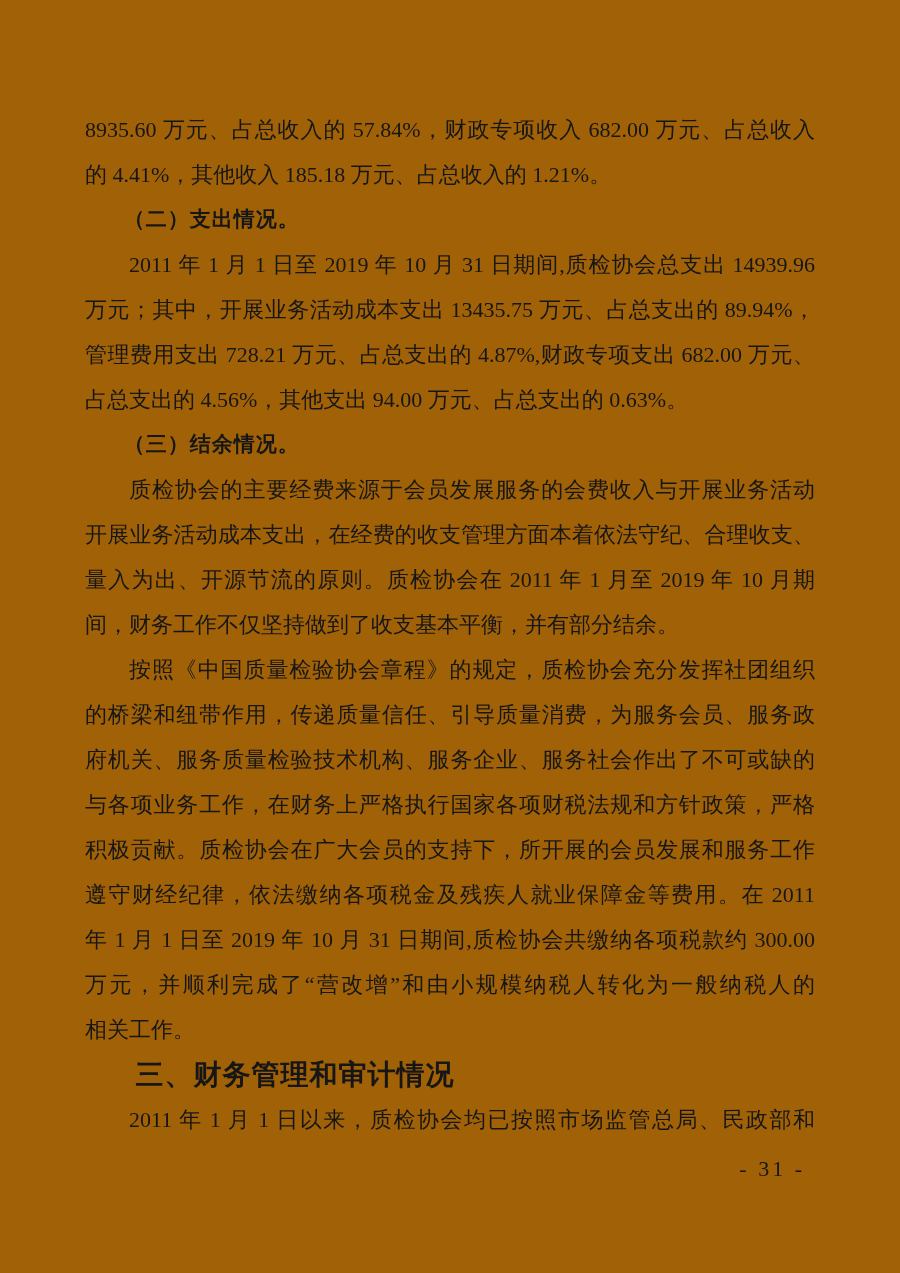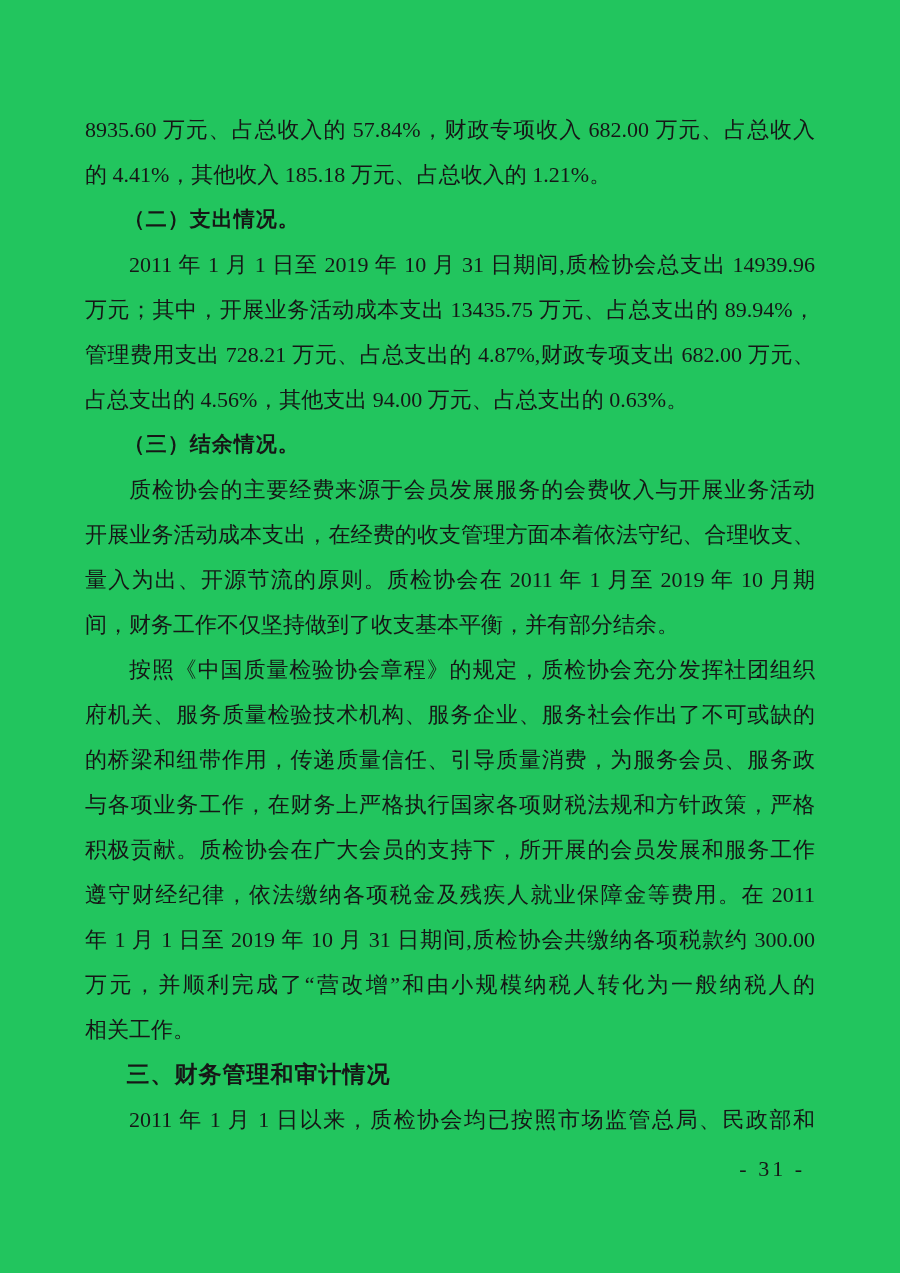--- a/index.html
+++ b/index.html
@@ -5,21 +5,21 @@
   html, body {
     margin: 0;
     padding: 0;
     background: #ffffff;
   }
   .page {
     position: relative;
     width: 900px;
     height: 1273px;
     margin: 0 auto;
-    background: #22c55e;
+    background: #a16207;
     color: #161616;
     box-sizing: border-box;
     padding: 107px 85px 0 85px;
     font-family: "Liberation Serif", "DejaVu Serif", serif;
     font-size: 22px;
     overflow: hidden;
   }
   .line {
     height: 45px;
     line-height: 45px;
@@ -37,21 +37,21 @@
   .h2 {
     font-weight: bold;
     font-size: 21px;
     text-indent: 1.85em;
     letter-spacing: 1px;
     font-family: "Liberation Serif", "DejaVu Serif", serif;
   }
   
   .h3 {
     font-weight: bold;
-    font-size: 23px;
+    font-size: 28px;
     text-indent: 1.8em;
     letter-spacing: 1px;
     font-family: "Liberation Sans", "DejaVu Sans", sans-serif;
   }
   .pagenum {
     position: absolute;
     top: 1146px;
     right: 95px;
     height: 45px;
     line-height: 45px;
@@ -72,22 +72,22 @@
   <div class="line j ind">2011 年 1 月 1 日至 2019 年 10 月 31 日期间,质检协会总支出 14939.96</div>
   <div class="line j">万元；其中，开展业务活动成本支出 13435.75 万元、占总支出的 89.94%，</div>
   <div class="line j">管理费用支出 728.21 万元、占总支出的 4.87%,财政专项支出 682.00 万元、</div>
   <div class="line">占总支出的 4.56%，其他支出 94.00 万元、占总支出的 0.63%。</div>
   <div class="line h2">（三）结余情况。</div>
   <div class="line j ind">质检协会的主要经费来源于会员发展服务的会费收入与开展业务活动</div>
   <div class="line j">开展业务活动成本支出，在经费的收支管理方面本着依法守纪、合理收支、</div>
   <div class="line j">量入为出、开源节流的原则。质检协会在 2011 年 1 月至 2019 年 10 月期</div>
   <div class="line">间，财务工作不仅坚持做到了收支基本平衡，并有部分结余。</div>
   <div class="line j ind">按照《中国质量检验协会章程》的规定，质检协会充分发挥社团组织</div>
+  <div class="line j">的桥梁和纽带作用，传递质量信任、引导质量消费，为服务会员、服务政</div>
   <div class="line j">府机关、服务质量检验技术机构、服务企业、服务社会作出了不可或缺的</div>
-  <div class="line j">的桥梁和纽带作用，传递质量信任、引导质量消费，为服务会员、服务政</div>
   <div class="line j">与各项业务工作，在财务上严格执行国家各项财税法规和方针政策，严格</div>
   <div class="line j">积极贡献。质检协会在广大会员的支持下，所开展的会员发展和服务工作</div>
   <div class="line j">遵守财经纪律，依法缴纳各项税金及残疾人就业保障金等费用。在 2011</div>
   <div class="line j">年 1 月 1 日至 2019 年 10 月 31 日期间,质检协会共缴纳各项税款约 300.00</div>
   <div class="line j">万元，并顺利完成了“营改增”和由小规模纳税人转化为一般纳税人的</div>
   <div class="line">相关工作。</div>
   <div class="line h3">三、财务管理和审计情况</div>
   <div class="line j ind">2011 年 1 月 1 日以来，质检协会均已按照市场监管总局、民政部和</div>
 
   <div class="pagenum">- 31 -</div>

